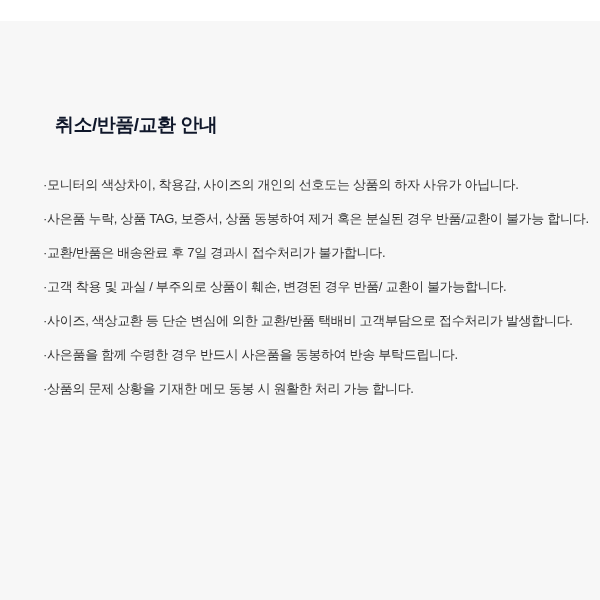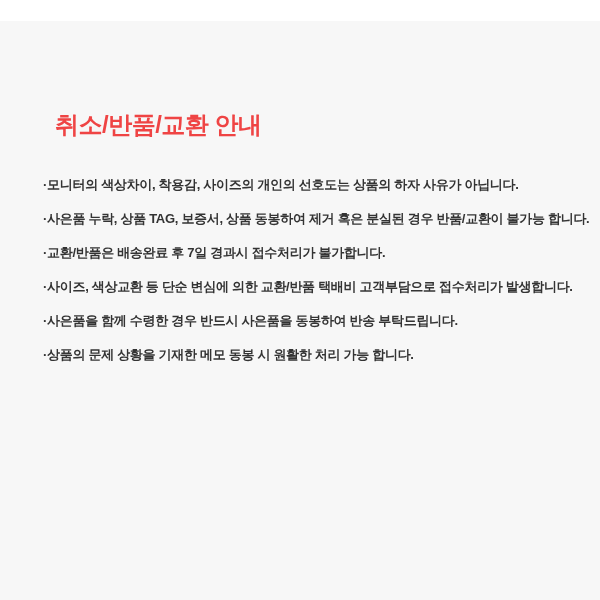--- a/index.html
+++ b/index.html
@@ -24,49 +24,49 @@
   }
   .notice-panel {
     width: 100%;
     height: 579px;
     background: #f7f7f7;
     padding: 0 40px;
   }
   .notice-title {
     margin: 0;
     padding: 91px 0 0 15px;
-    font-size: 24px;
+    font-size: 19px;
     line-height: 26px;
     font-weight: bold;
-    color: #ef4444;
+    color: #0f172a;
     letter-spacing: -0.5px;
   }
   .notice-list {
     list-style: none;
     margin: 30px 0 0 0;
     padding: 0 0 0 3px;
-    font-weight: bold;
   }
   .notice-list li {
     font-size: 13px;
     line-height: 34px;
     color: #333333;
     letter-spacing: -0.3px;
     white-space: nowrap;
   }
 </style>
 </head>
 <body>
 
 <div class="page">
   <div class="top-strip"></div>
   <div class="notice-panel">
     <h1 class="notice-title">취소/반품/교환 안내</h1>
     <ul class="notice-list">
       <li>·모니터의 색상차이, 착용감, 사이즈의 개인의 선호도는 상품의 하자 사유가 아닙니다.</li>
       <li>·사은품 누락, 상품 TAG, 보증서, 상품 동봉하여 제거 혹은 분실된 경우 반품/교환이 불가능 합니다.</li>
       <li>·교환/반품은 배송완료 후 7일 경과시 접수처리가 불가합니다.</li>
+      <li>·고객 착용 및 과실 / 부주의로 상품이 훼손, 변경된 경우 반품/ 교환이 불가능합니다.</li>
       <li>·사이즈, 색상교환 등 단순 변심에 의한 교환/반품 택배비 고객부담으로 접수처리가 발생합니다.</li>
       <li>·사은품을 함께 수령한 경우 반드시 사은품을 동봉하여 반송 부탁드립니다.</li>
       <li>·상품의 문제 상황을 기재한 메모 동봉 시 원활한 처리 가능 합니다.</li>
     </ul>
   </div>
 </div>
 
 </body></html>

